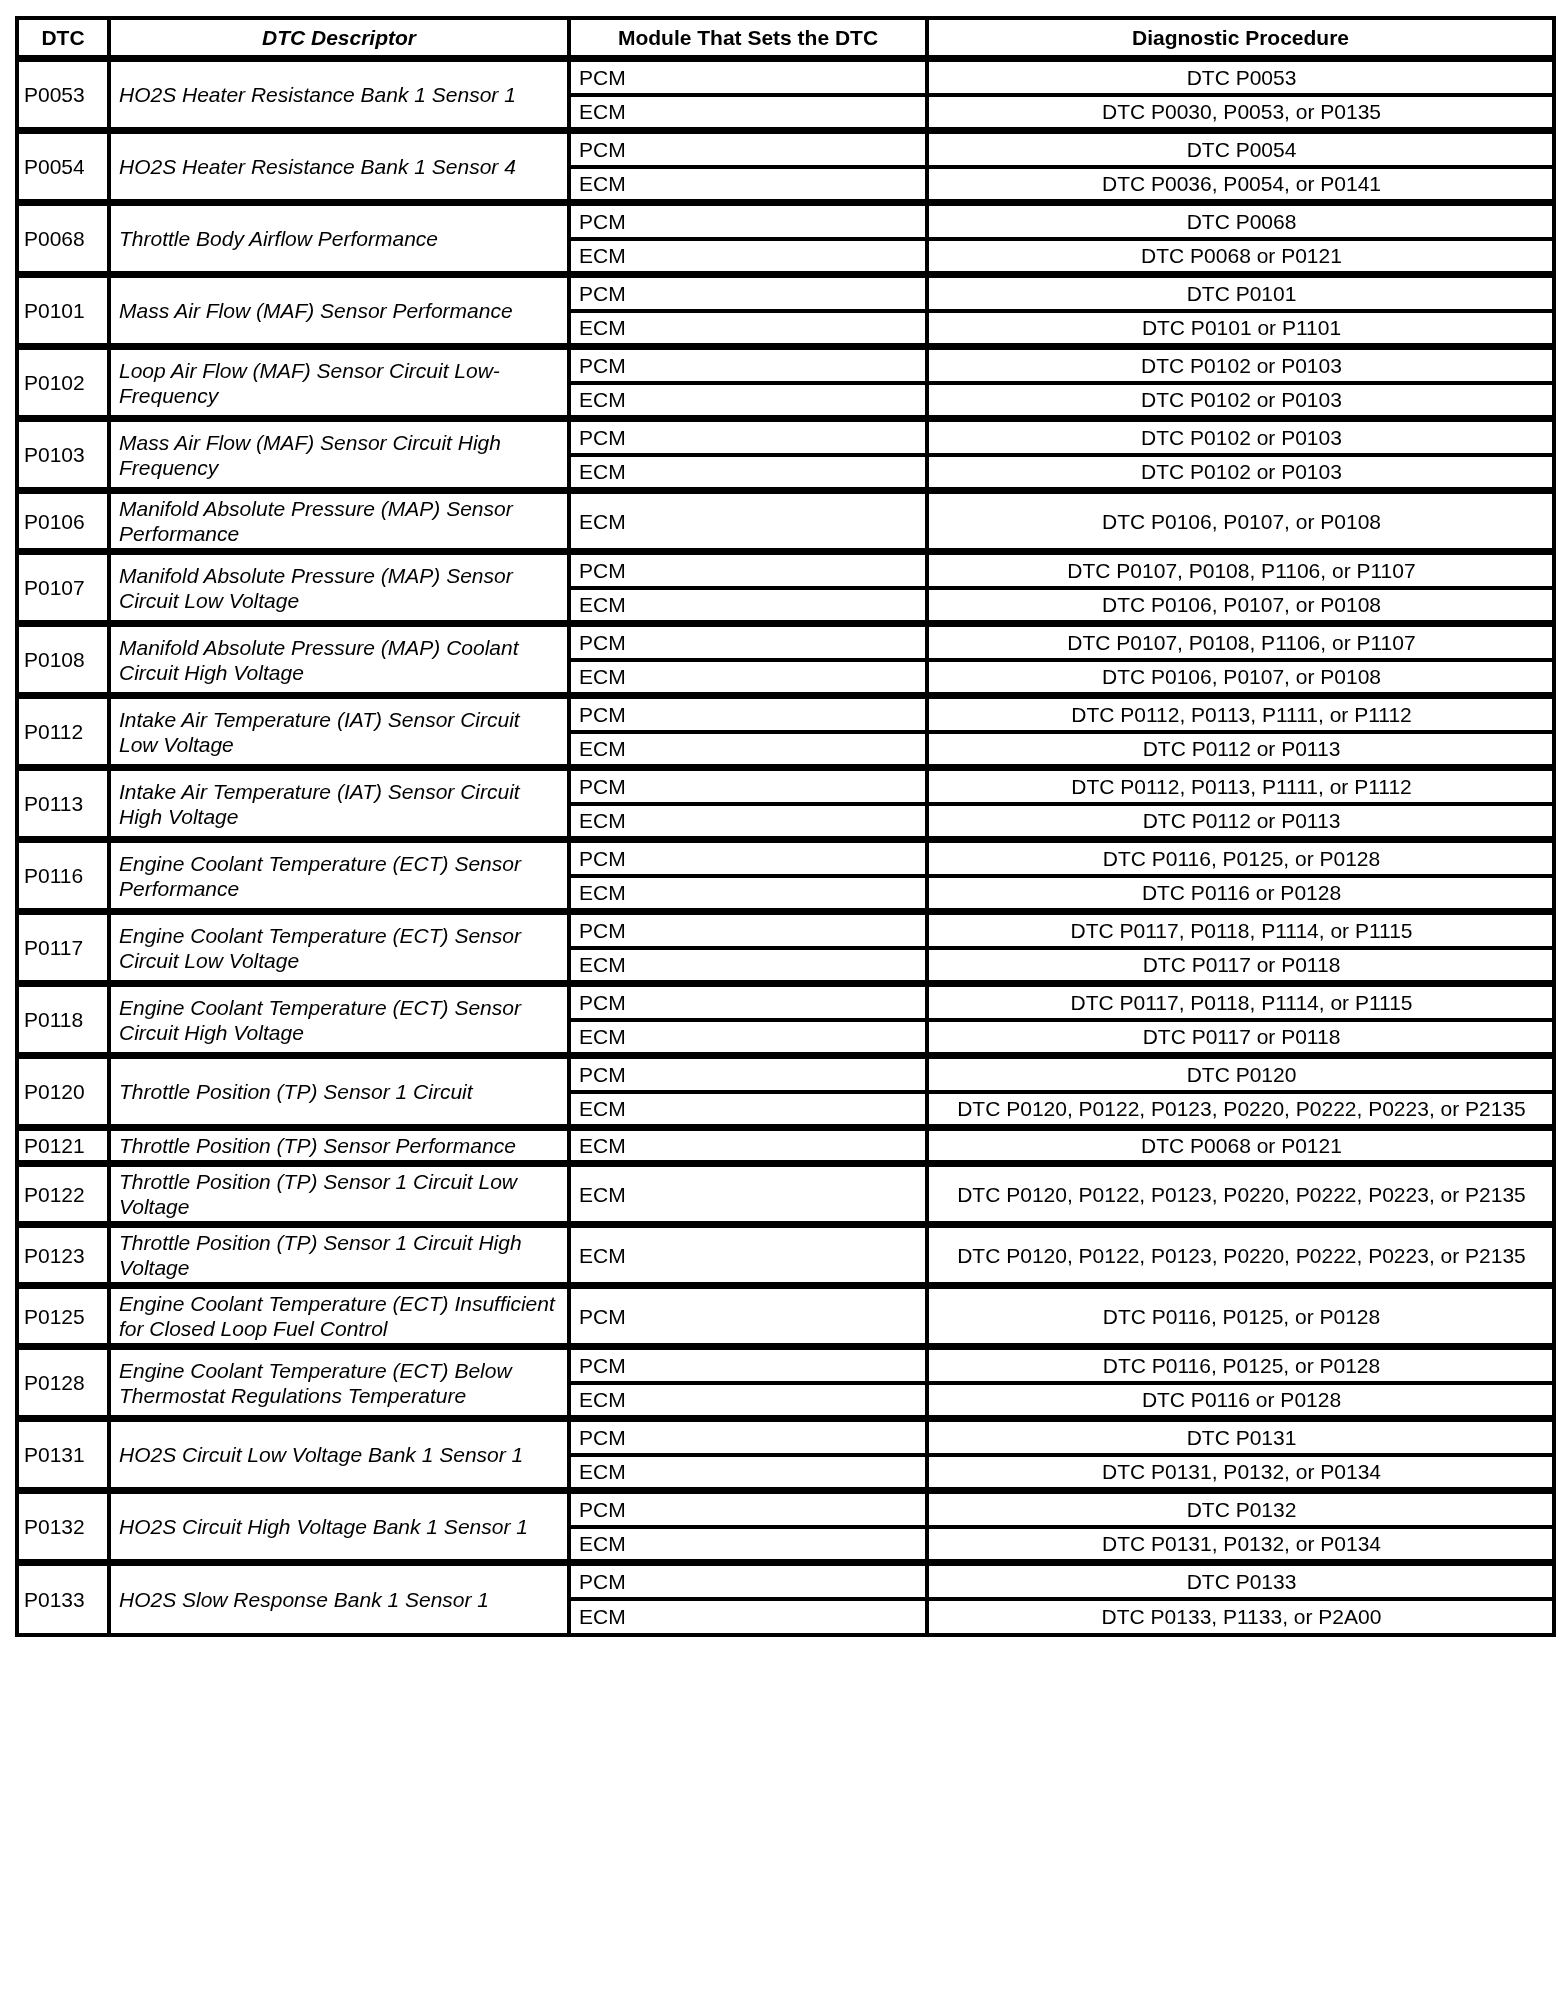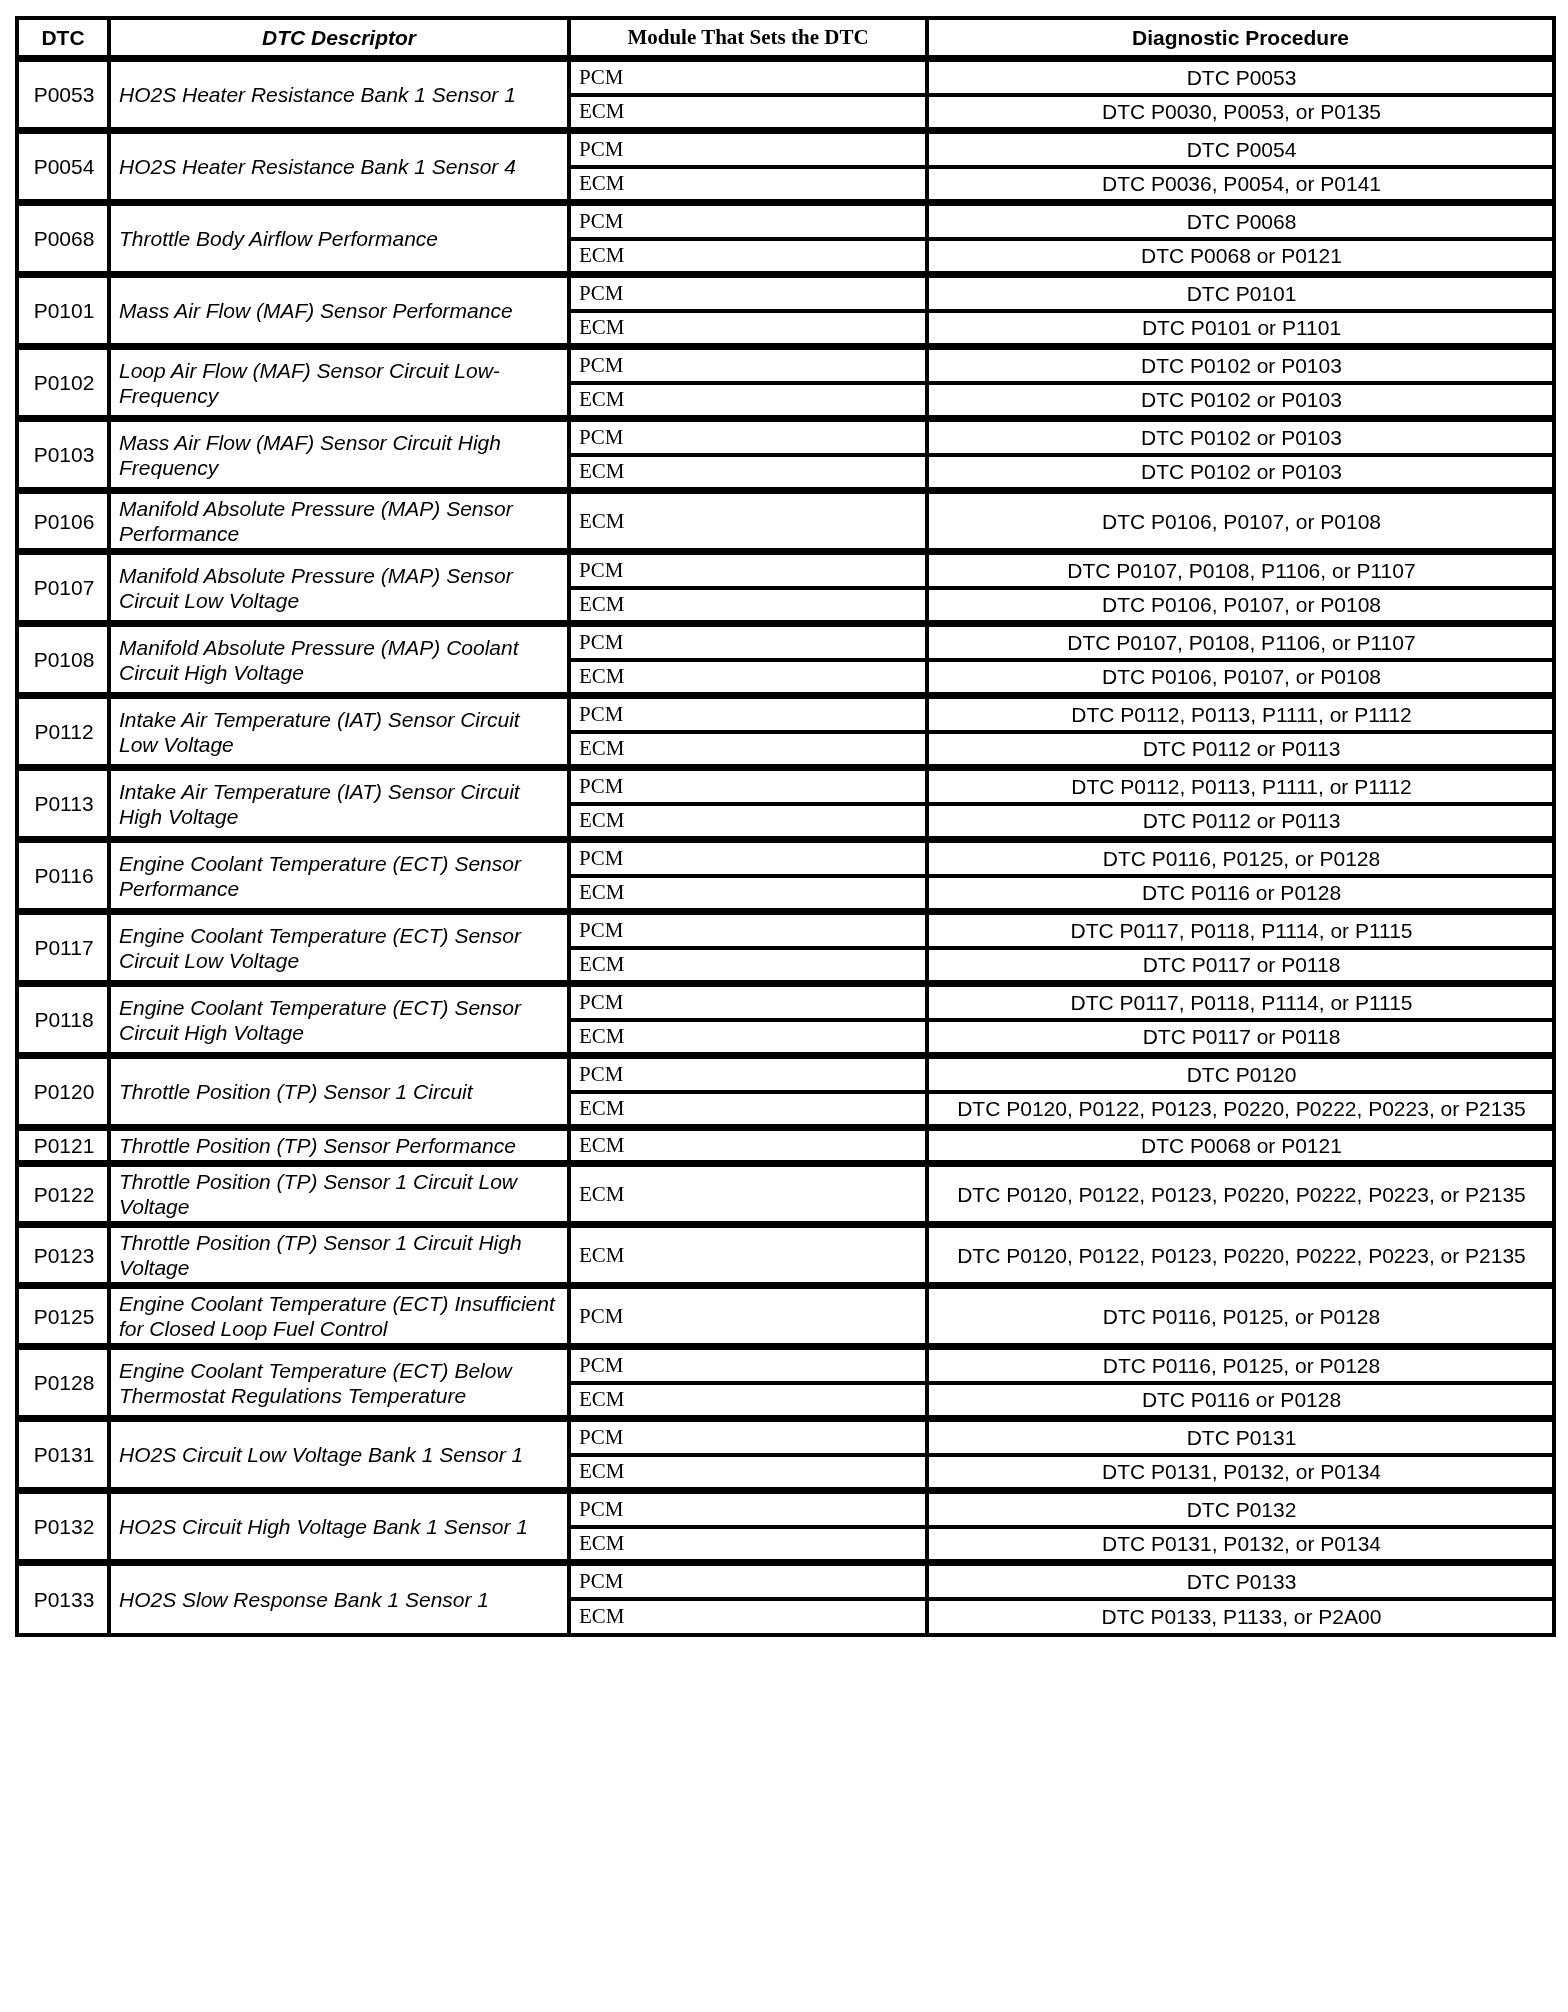--- a/index.html
+++ b/index.html
@@ -32,23 +32,23 @@
   .dtc-table thead th {
     font-weight: bold;
     text-align: center;
     padding: 5px 4px;
     border-bottom: 7px solid #000;
     height: 38px;
   }
   tr.group-start > td {
     border-top: 7px solid #000;
   }
-  .col-dtc  { width: 92px;  text-align: center; padding: 2px 3px 2px 5px; }
+  .col-dtc  { width: 92px;  text-align: left; padding: 2px 3px 2px 5px; }
   .col-desc { width: 460px; text-align: left; padding: 2px 6px 2px 8px; font-style: italic; }
-  .col-module { width: 358px; text-align: left; padding: 2px 6px 2px 8px; height: 36px; font-family: Liberation Serif, serif; }
+  .col-module { width: 358px; text-align: left; padding: 2px 6px 2px 8px; height: 36px; }
   .col-proc { width: 627px; text-align: center; padding: 2px 6px 2px 8px; height: 36px; }
 </style>
 </head>
 <body>
 
 <div class="page">
   <table class="dtc-table">
     <thead>
       <tr>
         <th class="col-dtc">DTC</th>

